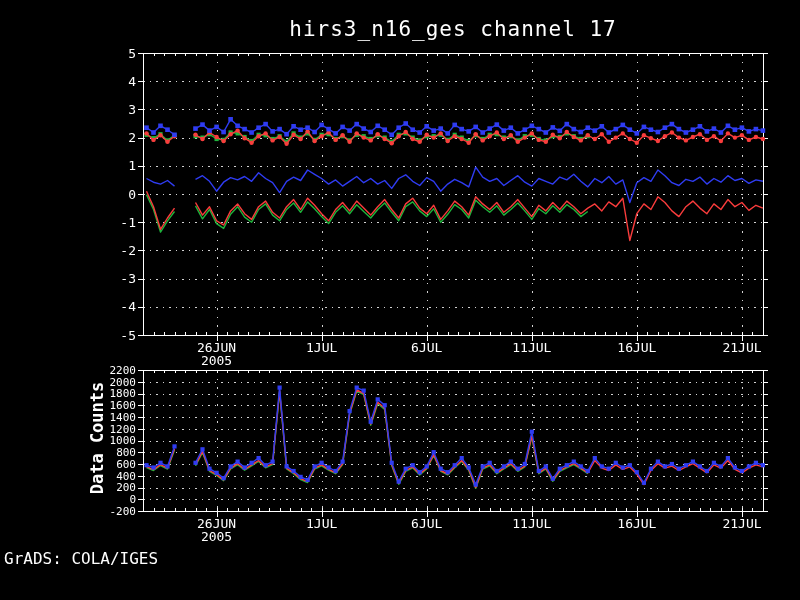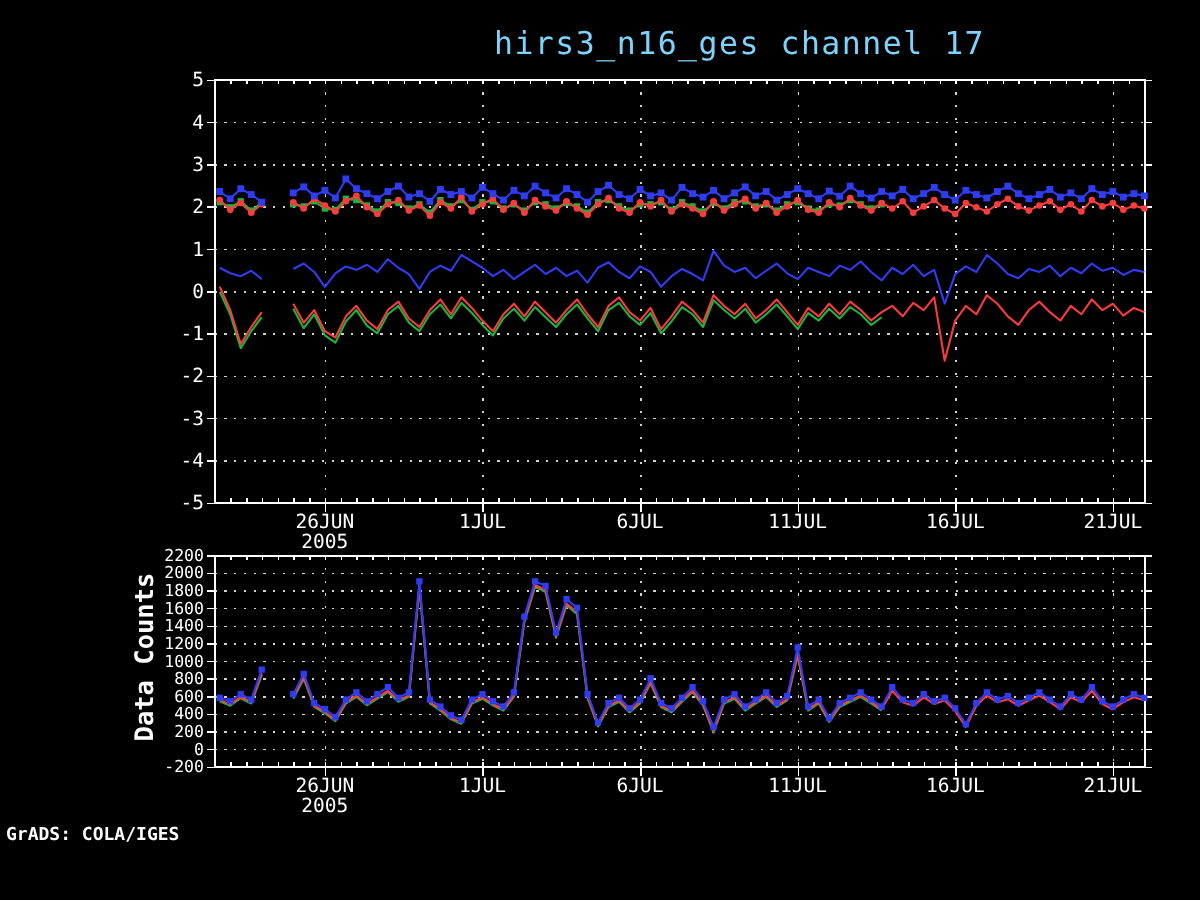--- a/index.html
+++ b/index.html
@@ -1,22 +1,22 @@
 <!DOCTYPE html>
 <html><head>
 <meta charset="utf-8">
 <style>
   html,body{margin:0;padding:0;background:#000;}
   #canvas{position:relative;width:800px;height:600px;background:#000;overflow:hidden;
           font-family:"DejaVu Sans Mono", monospace;}
   #chart-title{position:absolute;left:453px;top:17px;transform:translateX(-50%);
-          color:#7dd3fc;font-size:21px;letter-spacing:1px;white-space:nowrap;margin-left:40px;}
+          color:#ffffff;font-size:21px;letter-spacing:1px;white-space:nowrap;}
   #counts-label{position:absolute;left:97px;top:438px;transform:translate(-50%,-50%) rotate(-90deg);
           color:#fff;font-size:17px;font-weight:bold;white-space:nowrap;}
-  #attribution{position:absolute;left:4px;top:549px;color:#fff;font-size:12px;white-space:nowrap;font-weight:bold;}
+  #attribution{position:absolute;left:4px;top:549px;color:#fff;font-size:16px;white-space:nowrap;}
   svg{position:absolute;left:0;top:0;}
   text{fill:#fff;font-family:"DejaVu Sans Mono", monospace;}
 </style>
 </head>
 <body>
 
 <div id="canvas">
   <div id="chart-title">hirs3_n16_ges channel 17</div>
   <div id="counts-label">Data Counts</div>
   <svg id="plot" width="800" height="600">

